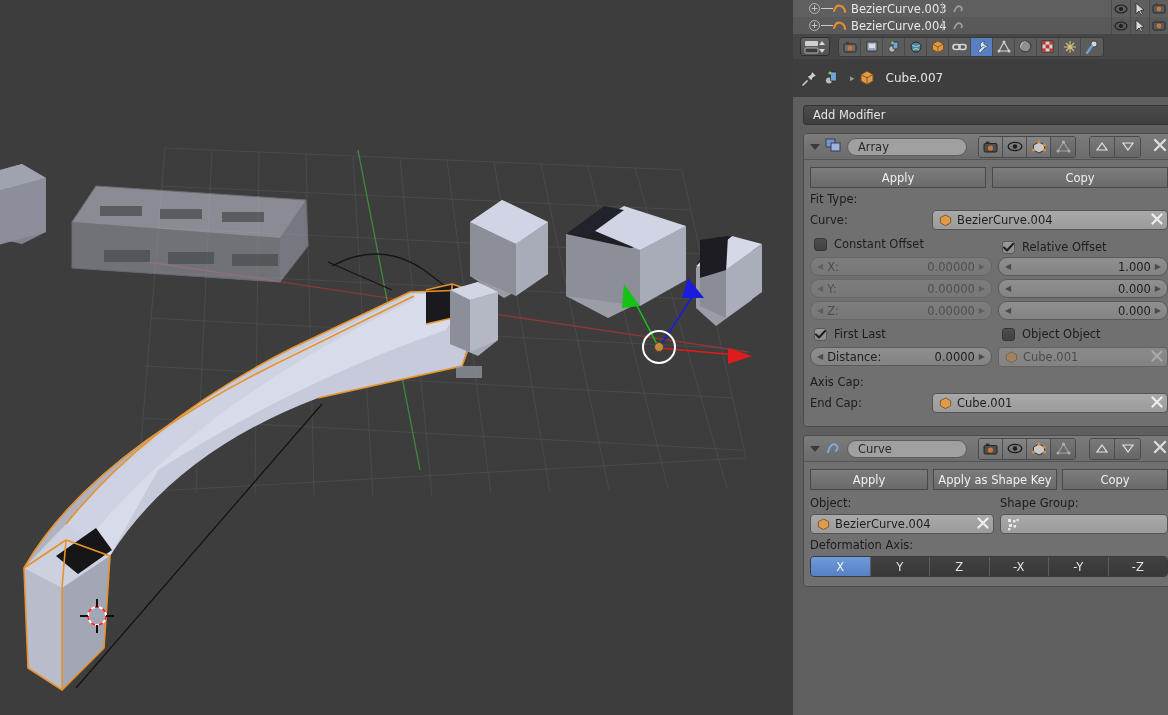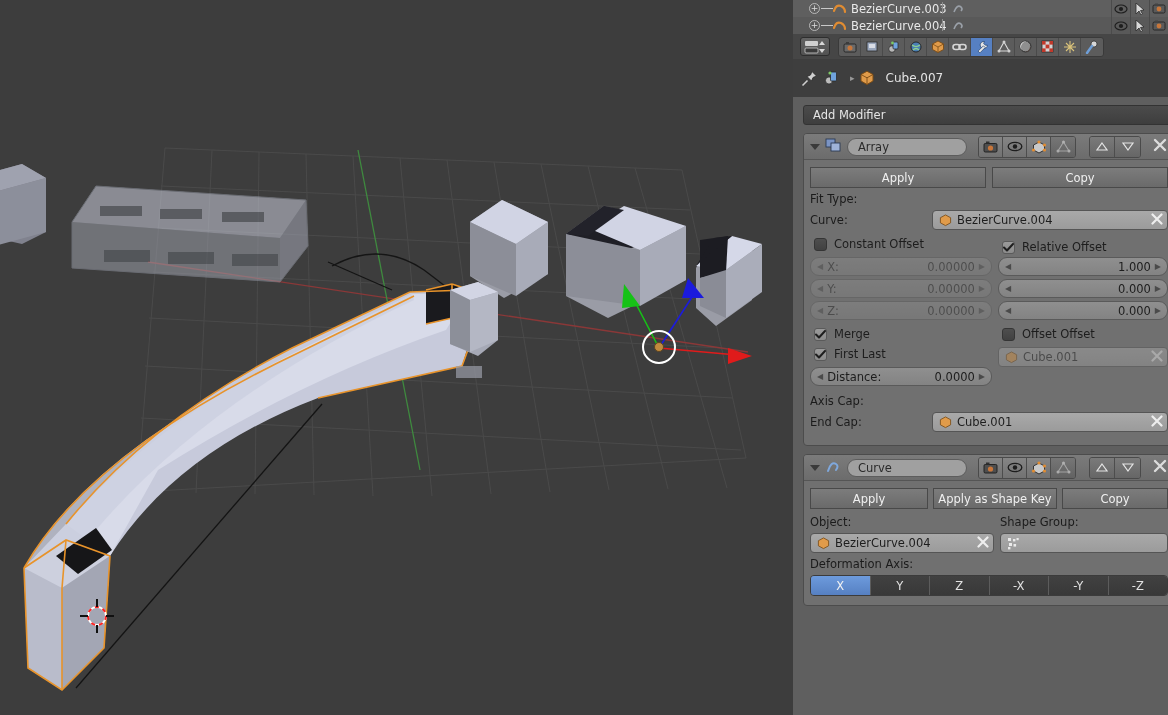--- a/index.html
+++ b/index.html
@@ -718,42 +718,34 @@
           </div>
 
           <div class="row" style="align-items:flex-start;margin-top:4px">
             <div class="col" style="width:182px">
               <div style="display:flex;align-items:center;height:20px;padding-left:4px">
                 <span class="chk on">
                   <svg width="11" height="9" viewBox="0 0 11 9">
                     <path d="M1,4.5 L4,7.5 L10,1" stroke="#1e1e1e" stroke-width="2" fill="none" stroke-linecap="round" stroke-linejoin="round"></path>
                   </svg>
                 </span>
-                <span class="chk-lab">Merge</span>
-              </div>
-              <div style="display:flex;align-items:center;height:20px;padding-left:4px">
-                <span class="chk on">
-                  <svg width="11" height="9" viewBox="0 0 11 9">
-                    <path d="M1,4.5 L4,7.5 L10,1" stroke="#1e1e1e" stroke-width="2" fill="none" stroke-linecap="round" stroke-linejoin="round"></path>
-                  </svg>
-                </span>
                 <span class="chk-lab">First Last</span>
               </div>
               <div class="numfield" style="margin-top:3px">
                 <span class="nf-arrow">◀</span>
                 <span class="nf-label">Distance:</span>
                 <span class="nf-val">0.0000</span>
                 <span class="nf-arrow">▶</span>
               </div>
             </div>
 
             <div class="col" style="flex:1;margin-left:6px">
               <div style="display:flex;align-items:center;height:20px;padding-left:4px">
                 <span class="chk"></span>
-                <span class="chk-lab">Offset Offset</span>
+                <span class="chk-lab">Object Object</span>
               </div>
               <div class="field disabled" style="margin-top:3px">
                 <svg width="13" height="13" viewBox="0 0 14 14">
                   <path d="M7,1 L12.5,4 L12.5,9.5 L7,12.5 L1.5,9.5 L1.5,4 Z" fill="#e09b4a" stroke="#7a4c16" stroke-width=".9"></path>
                 </svg>
                 <span>Cube.001</span>
                 <span class="fx">
                   <svg width="12" height="12" viewBox="0 0 12 12">
                     <path d="M1.5,1.5 L10.5,10.5 M10.5,1.5 L1.5,10.5" stroke="#eee" stroke-width="2.2" stroke-linecap="round"></path>
                   </svg>

